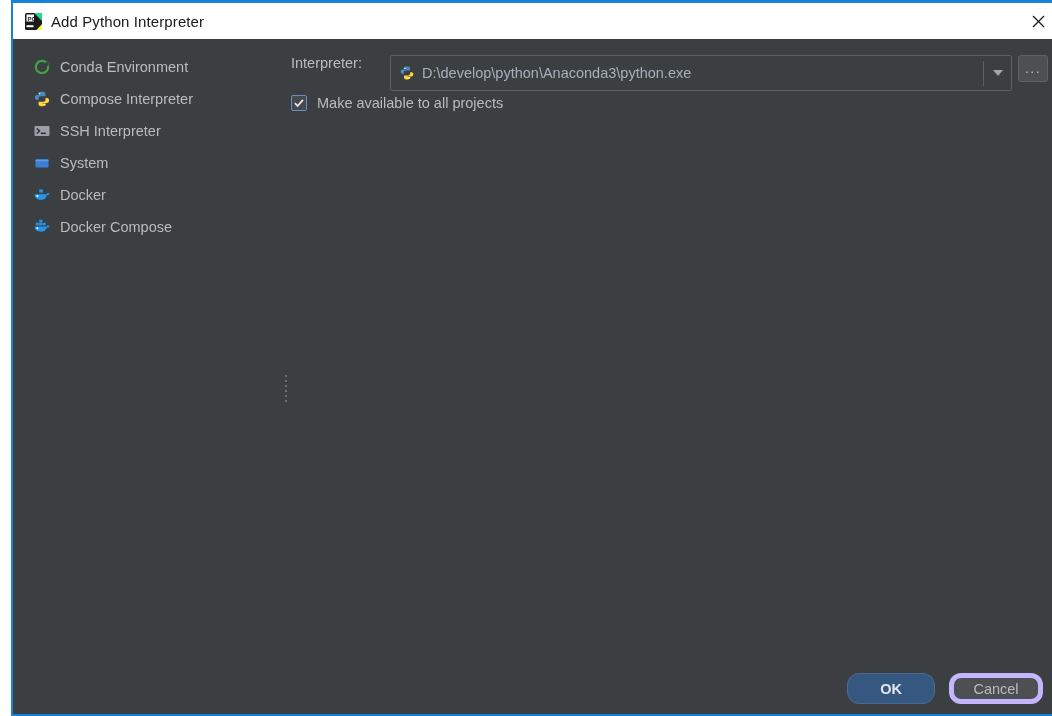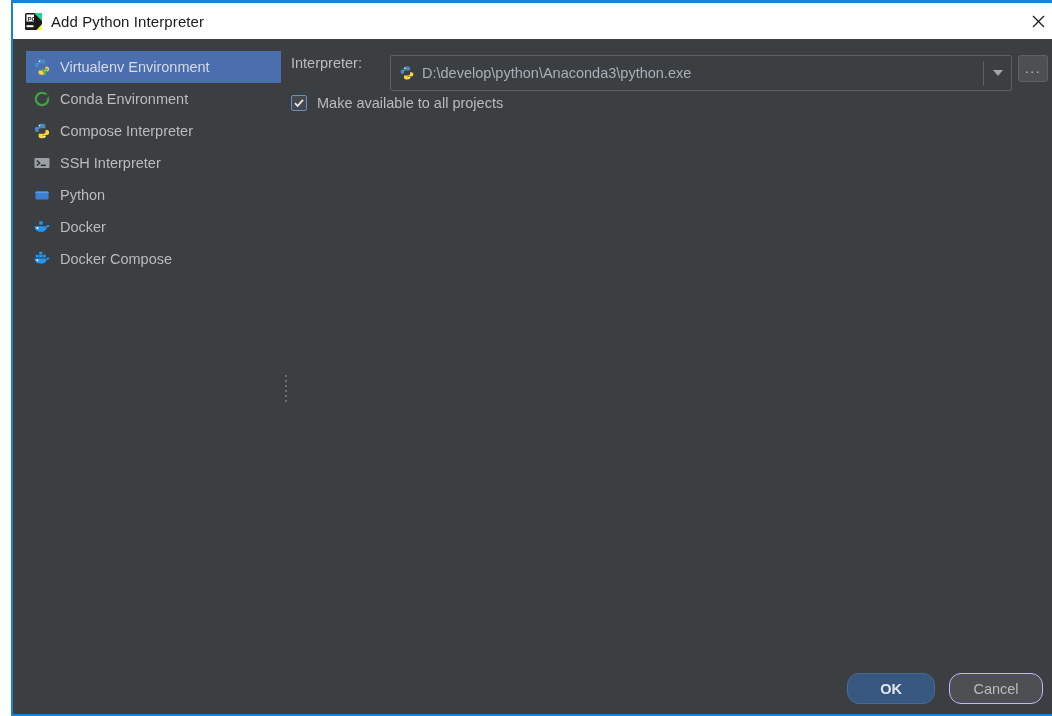--- a/index.html
+++ b/index.html
@@ -246,21 +246,21 @@
     width: 88px;
     background: #365880;
     border: 1px solid #4a6a91;
     color: #e3e6e8;
     font-weight: bold;
     margin-right: 14px;
   }
   .btn-cancel {
     width: 94px;
     background: #4c5052;
-    border: 1px solid #c4b5fd;
+    border: 5px solid #c4b5fd;
     color: #bbbbbb;
   }
 </style>
 </head>
 <body>
 
 <div class="window">
 
   <div class="titlebar">
     <div class="title-icon">
@@ -279,32 +279,20 @@
         <line x1="1" y1="1" x2="12" y2="12" stroke="#1a1a1a" stroke-width="1.2"></line>
         <line x1="12" y1="1" x2="1" y2="12" stroke="#1a1a1a" stroke-width="1.2"></line>
       </svg>
     </div>
   </div>
 
   <div class="body">
 
     <div class="sidebar">
 
-      <div class="side-item selected">
-        <span class="side-icon">
-          <svg width="18" height="18" viewBox="0 0 18 18">
-            <path d="M8.4 1.2h1.6c1.5 0 2.4.7 2.4 2v2.2H7.6c-1.2 0-2.1.8-2.1 2v1.9H3.8c-1.2 0-1.9-.9-1.9-2.4 0-1.6.7-2.4 1.9-2.4h4.6V4H5.2V3.2c0-1.3.9-2 3.2-2z" fill="#4b8bbe"></path>
-            <path d="M9.6 16.8H8c-1.5 0-2.4-.7-2.4-2v-2.2h4.8c1.2 0 2.1-.8 2.1-2V8.7h1.7c1.2 0 1.9.9 1.9 2.4 0 1.6-.7 2.4-1.9 2.4H9.6v.5h3.2v.8c0 1.3-.9 2-3.2 2z" fill="#ffd43b"></path>
-            <circle cx="6.6" cy="3.2" r=".8" fill="#ffffff"></circle>
-            <circle cx="11.3" cy="14.6" r=".8" fill="#ffffff"></circle>
-            <path d="M9.5 10.5l2.3 5.4 2.4-5.4" fill="none" stroke="#4caf50" stroke-width="1.6"></path>
-          </svg>
-        </span>
-        <span>Virtualenv Environment</span>
-      </div>
 
       <div class="side-item">
         <span class="side-icon">
           <svg width="18" height="18" viewBox="0 0 18 18">
             <circle cx="9" cy="9" r="6.2" fill="none" stroke="#43a047" stroke-width="2.2"></circle>
             <path d="M13 4.5 a6.2 6.2 0 0 1 1.6 3.4" fill="none" stroke="#3c3f41" stroke-width="2.4"></path>
           </svg>
         </span>
         <span>Conda Environment</span>
       </div>
@@ -332,21 +320,21 @@
         <span>SSH Interpreter</span>
       </div>
 
       <div class="side-item">
         <span class="side-icon">
           <svg width="18" height="18" viewBox="0 0 18 18">
             <rect x="2.5" y="5" width="13" height="8.5" rx="1" fill="#3a7fd5"></rect>
             <path d="M2.5 6.6 L9 6.6 L15.5 6.6" fill="none" stroke="#5c9ae8" stroke-width="1.2"></path>
           </svg>
         </span>
-        <span>Python</span>
+        <span>System</span>
       </div>
 
       <div class="side-item">
         <span class="side-icon">
           <svg width="18" height="18" viewBox="0 0 18 18">
             <rect x="6.2" y="3.4" width="3.6" height="3.2" fill="#2496ed"></rect>
             <path d="M1.6 8.2 h12.2 c0 3.4-2.1 5.6-5.6 5.6 -3.9 0-6.6-2-6.6-5.6z" fill="#2496ed"></path>
             <path d="M13.5 7.6 c1.4-.9 2.6-.5 3.1 0 -.3 1.3-1.5 1.9-2.6 1.6z" fill="#2496ed"></path>
             <circle cx="4.4" cy="10" r="1.1" fill="#ffffff"></circle>
           </svg>

